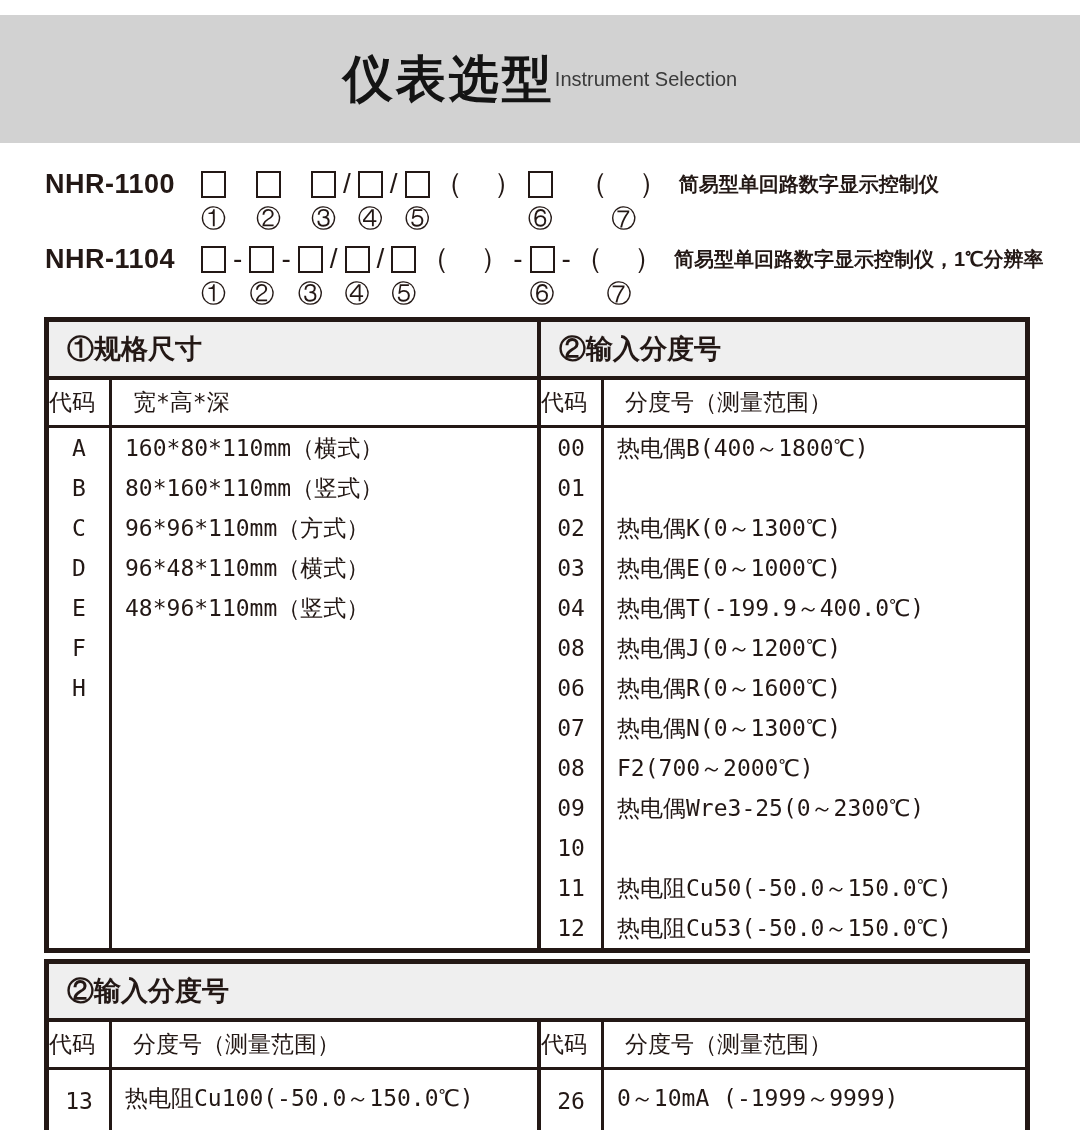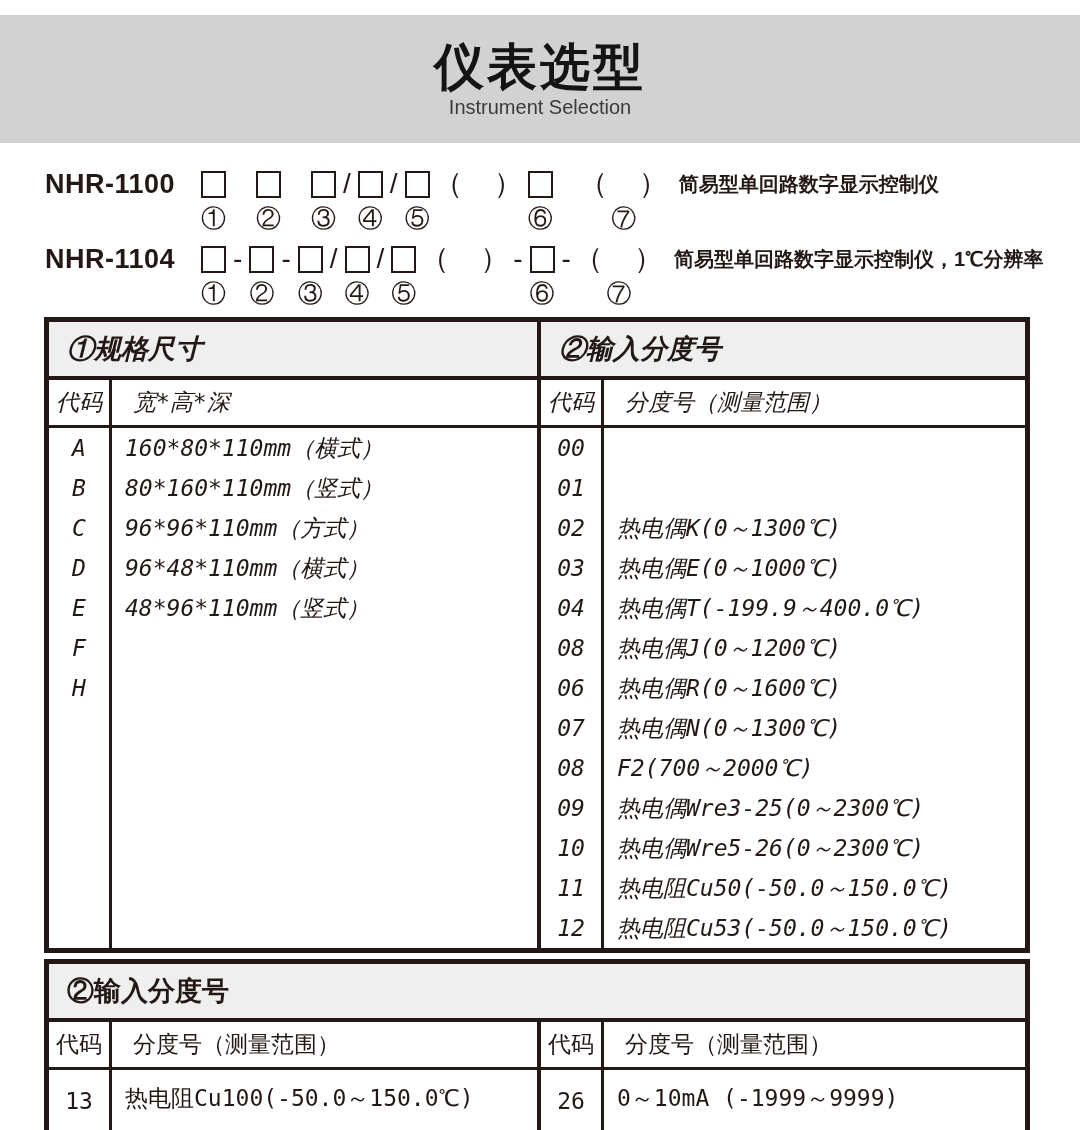--- a/index.html
+++ b/index.html
@@ -3,51 +3,51 @@
 <meta charset="utf-8">
 <style>
   html,body{margin:0;padding:0;}
   body{
     width:1080px;height:1130px;overflow:hidden;background:#ffffff;
     font-family:"Liberation Sans", sans-serif;color:#231815;position:relative;
   }
   
   .banner{
     margin-top:15px;height:128px;background:#d2d2d2;
-    display:flex;flex-direction:column;align-items:center;justify-content:center;
+    display:flex;align-items:center;justify-content:center;
   }
   .banner-title{font-size:50px;font-weight:bold;color:#141414;letter-spacing:3px;line-height:1.1;}
   .banner-sub{font-size:20px;color:#3a3a3a;margin-top:1px;}
   
   .models{margin:24px 0 0 45px;}
   .model-line{display:flex;align-items:flex-start;margin-bottom:9px;}
   .model-name{font-size:27px;font-weight:bold;letter-spacing:.5px;margin-right:22px;line-height:34px;white-space:nowrap;}
   .slots{display:flex;align-items:flex-start;}
   .slot{display:flex;flex-direction:column;align-items:center;}
   .slot-top{height:34px;display:flex;align-items:center;}
   .slot-num{height:30px;font-size:25px;line-height:30px;margin-top:2px;}
   .box{width:25px;height:27px;border:2.5px solid #231815;box-sizing:border-box;background:#fff;}
   .slot.box-slot{margin:0 4px;}
   .slot.sep-slot .slot-top{font-size:28px;font-weight:500;padding:0 3px;}
   .slot.paren-slot .slot-top{font-size:29px;font-weight:400;letter-spacing:1px;white-space:pre;}
   .slot.spacer-slot{width:22px;}
   .model-desc{font-size:20px;font-weight:bold;margin-left:10px;line-height:34px;white-space:nowrap;}
   
   .tbl{margin-left:44px;width:986px;border:5px solid #231815;box-sizing:border-box;background:#fff;}
-  .t1{margin-top:4px;font-style:italic;}
+  .t1{margin-top:4px;}
   .t2{margin-top:6px;}
   .band{display:flex;background:#efefef;border-bottom:4px solid #231815;}
   .band-cell{font-size:27px;font-weight:bold;padding:9px 0 9px 18px;box-sizing:border-box;}
   .half-l{width:492px;border-right:4px solid #231815;box-sizing:border-box;flex:0 0 auto;}
   .half-r{flex:1;}
   .band2{background:#efefef;border-bottom:4px solid #231815;font-size:27px;font-weight:bold;padding:9px 0 9px 18px;}
   .subrow{display:flex;height:45px;border-bottom:3px solid #231815;}
   .grp{display:flex;align-items:center;position:relative;height:100%;}
   .grp::before{content:"";position:absolute;left:60px;top:0;bottom:0;width:2.5px;background:#231815;}
-  .colhead-code{width:60px;flex:0 0 60px;text-align:center;}
+  .colhead-code{width:60px;flex:0 0 60px;text-align:left;}
   .colhead-lbl{padding-left:24px;white-space:nowrap;}
   .dfont{font-family:"DejaVu Sans Mono","Liberation Mono",monospace;font-size:23px;}
   .tbody{display:flex;}
   .colwrap{position:relative;}
   .colwrap::before{content:"";position:absolute;left:60px;top:0;bottom:0;width:2.5px;background:#231815;}
   .t1 .tbody{min-height:520px;}
   .row{display:flex;align-items:center;height:40px;}
   .t2 .row{height:44px;align-items:flex-end;}
   .row-code{width:60px;flex:0 0 60px;text-align:center;}
   .row-val{padding-left:16px;white-space:nowrap;}
@@ -247,20 +247,21 @@
         <div class="row">
           <div class="row-code">F</div>
         </div>
         <div class="row">
           <div class="row-code">H</div>
         </div>
       </div>
     <div class="half-r colwrap" id="t1-right">
         <div class="row">
           <div class="row-code">00</div>
+          <div class="row-val">热电偶B(400～1800℃)</div>
         </div>
         <div class="row">
           <div class="row-code">01</div>
         </div>
         <div class="row">
           <div class="row-code">02</div>
           <div class="row-val">热电偶K(0～1300℃)</div>
         </div>
         <div class="row">
           <div class="row-code">03</div>
@@ -285,21 +286,20 @@
         <div class="row">
           <div class="row-code">08</div>
           <div class="row-val">F2(700～2000℃)</div>
         </div>
         <div class="row">
           <div class="row-code">09</div>
           <div class="row-val">热电偶Wre3-25(0～2300℃)</div>
         </div>
         <div class="row">
           <div class="row-code">10</div>
-          <div class="row-val">热电偶Wre5-26(0～2300℃)</div>
         </div>
         <div class="row">
           <div class="row-code">11</div>
           <div class="row-val">热电阻Cu50(-50.0～150.0℃)</div>
         </div>
         <div class="row">
           <div class="row-code">12</div>
           <div class="row-val">热电阻Cu53(-50.0～150.0℃)</div>
         </div>
       </div>

